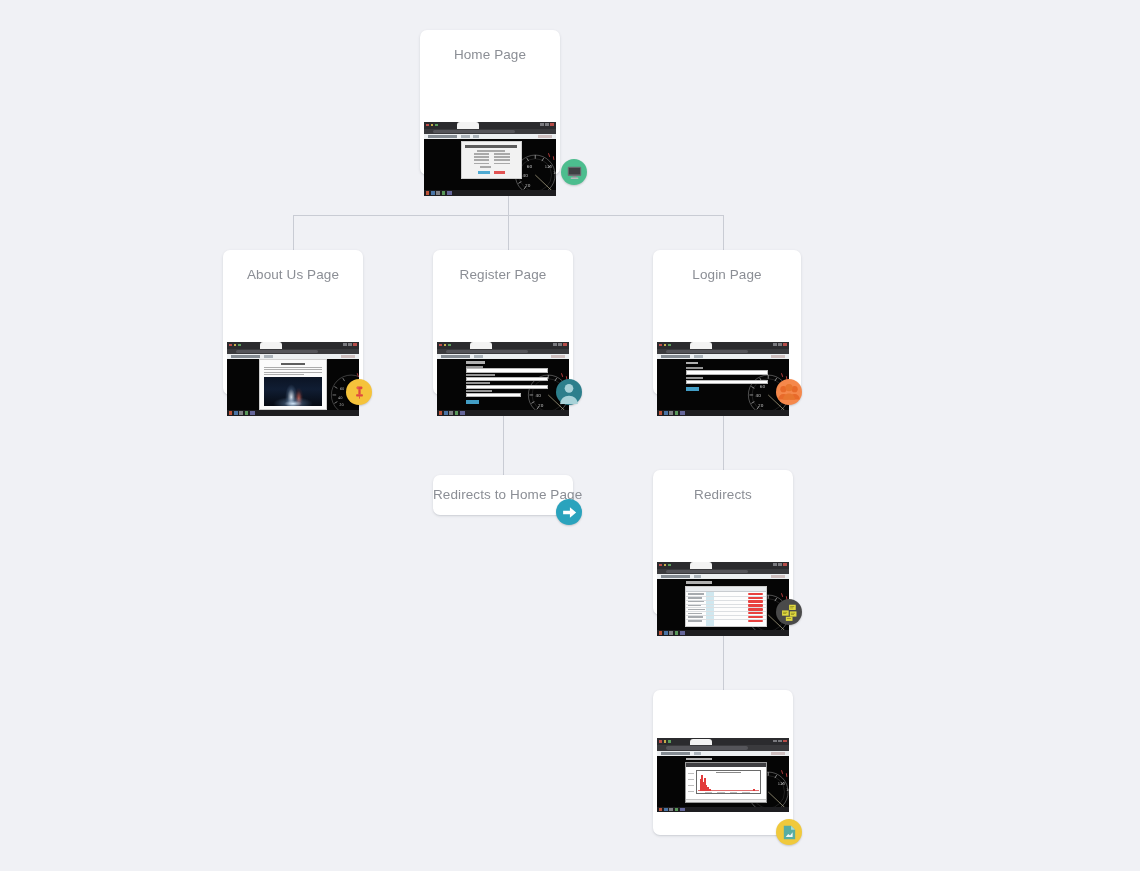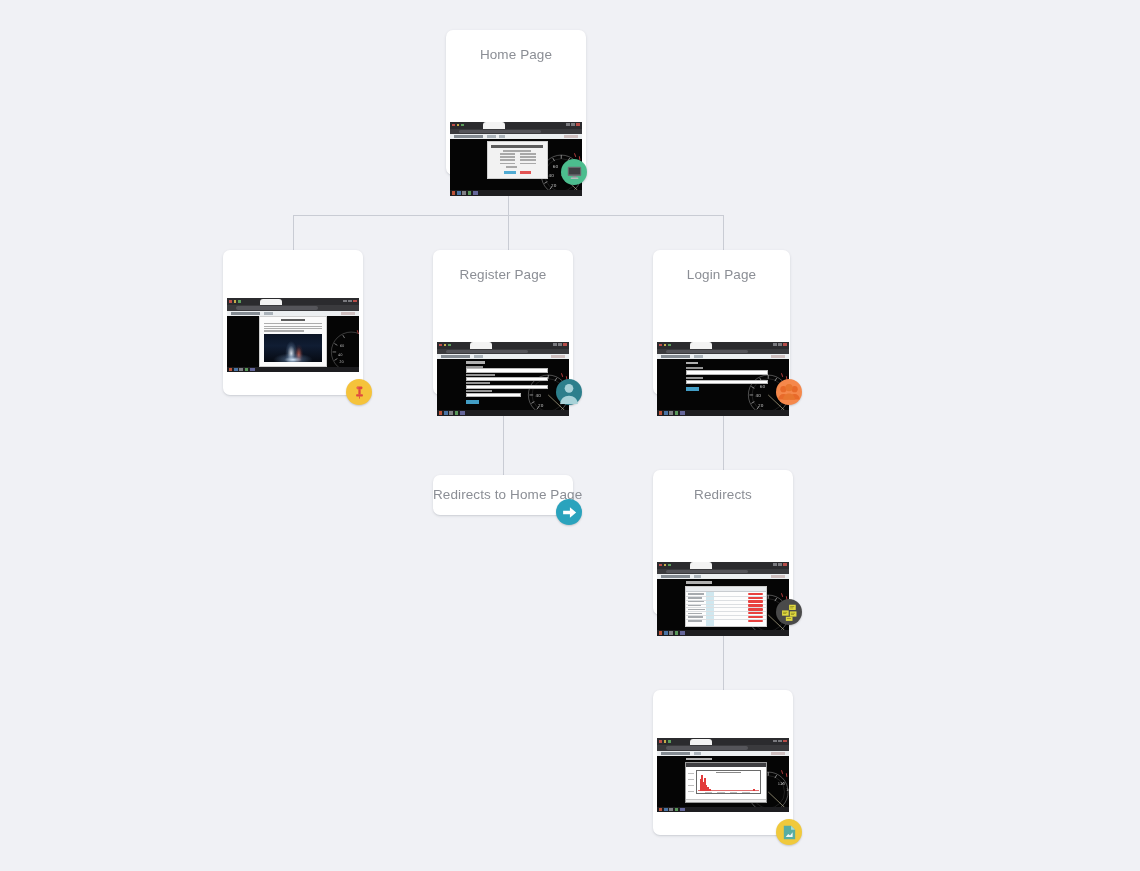--- a/index.html
+++ b/index.html
@@ -268,21 +268,21 @@
       <line x1="723.5" y1="215" x2="723.5" y2="251"></line>
 
       <line x1="503.5" y1="395" x2="503.5" y2="476"></line>
 
       <line x1="723.5" y1="395" x2="723.5" y2="471"></line>
 
       <line x1="723.5" y1="615" x2="723.5" y2="691"></line>
     </g>
   </svg>
 
-  <div class="card" style="left:446px; top:30px; width:140px; height:145px;">
+  <div class="card" style="left:420px; top:30px; width:140px; height:145px;">
     <div class="card-title">Home Page</div>
     <div class="thumb" style="left:4px; top:48px; width:132px; height:74px;">
       <div class="bw-tabbar">
         <div class="bw-dots"></div>
         <div class="bw-tab"></div>
         <div class="bw-wbtns"></div>
       </div>
       <div class="bw-urlbar">
         <div class="bw-urlfield"></div>
       </div>
@@ -342,20 +342,21 @@
   <div class="badge" style="left:561px; top:159px; width:26px; height:26px; background:#4cbd8e;">
     <svg width="17" height="17" viewBox="0 0 24 24">
       <rect x="2.5" y="4" width="19" height="13" rx="1.4" fill="#6e6e73"></rect>
       <rect x="4" y="5.5" width="16" height="9.2" fill="#3f4044"></rect>
       <rect x="9.5" y="17" width="5" height="2.4" fill="#8d8d92"></rect>
       <rect x="6.5" y="19.2" width="11" height="1.8" rx=".9" fill="#b9b9be"></rect>
     </svg>
   </div>
 
   <div class="card" style="left:223px; top:250px; width:140px; height:145px;">
+    <div class="card-title">About Us Page</div>
     <div class="thumb" style="left:4px; top:48px; width:132px; height:74px;">
       <div class="bw-tabbar">
         <div class="bw-dots"></div>
         <div class="bw-tab"></div>
         <div class="bw-wbtns"></div>
       </div>
       <div class="bw-urlbar">
         <div class="bw-urlfield"></div>
       </div>
       <div class="bw-bookmarks">
@@ -462,21 +463,21 @@
       </div>
     </div>
   </div>
   <div class="badge" style="left:556px; top:379px; width:26px; height:26px; background:#2d7f8c;">
     <svg width="26" height="26" viewBox="0 0 24 24">
       <circle cx="12" cy="8.6" r="4" fill="#a8d2d8"></circle>
       <path d="M3.8 23c.4-5 3.9-7.6 8.2-7.6s7.8 2.6 8.2 7.6z" fill="#a8d2d8"></path>
     </svg>
   </div>
 
-  <div class="card" style="left:653px; top:250px; width:137px; height:145px;">
+  <div class="card" style="left:653px; top:250px; width:148px; height:145px;">
     <div class="card-title">Login Page</div>
     <div class="thumb" style="left:4px; top:48px; width:132px; height:74px;">
       <div class="bw-tabbar">
         <div class="bw-dots"></div>
         <div class="bw-tab"></div>
         <div class="bw-wbtns"></div>
       </div>
       <div class="bw-urlbar">
         <div class="bw-urlfield"></div>
       </div>

